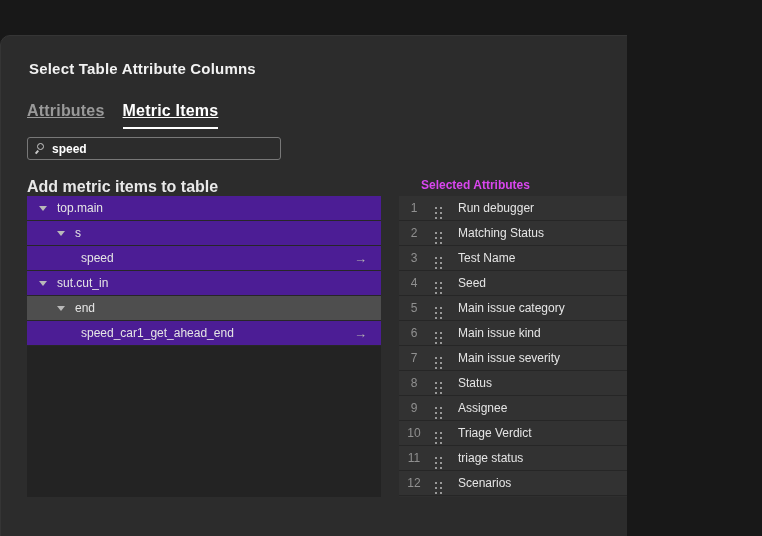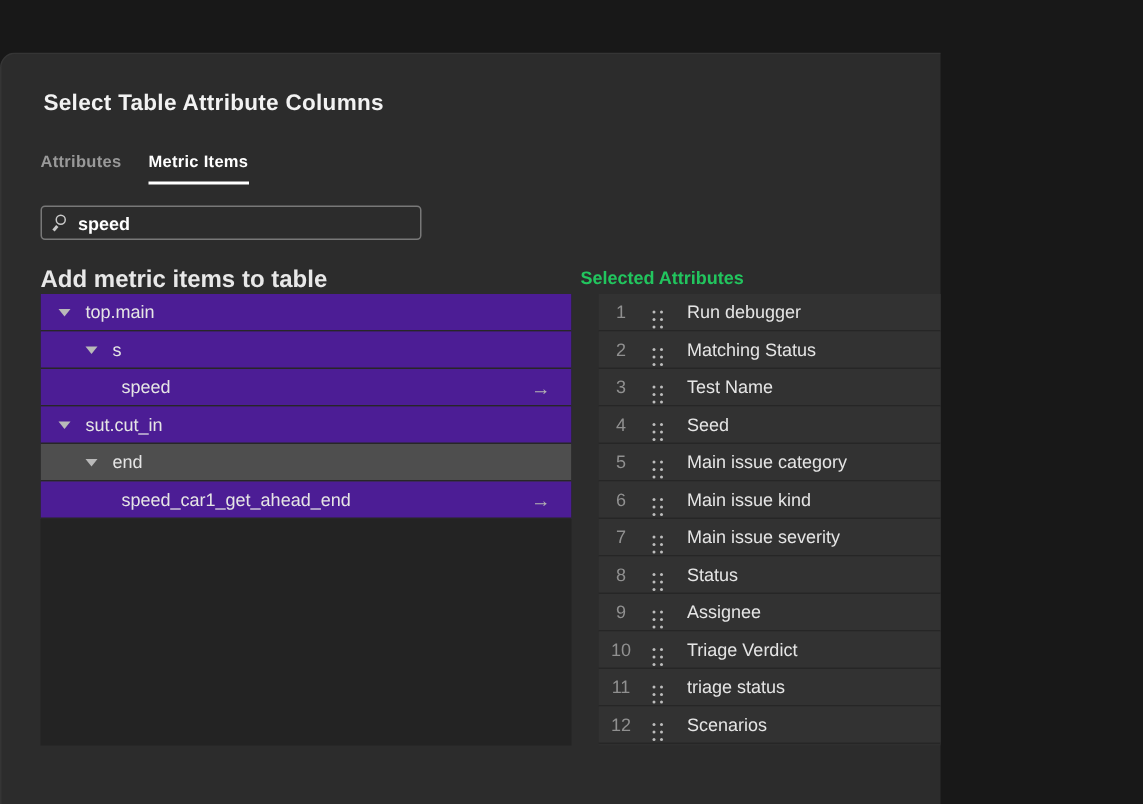--- a/index.html
+++ b/index.html
@@ -7,35 +7,35 @@
   .modal{position:absolute;left:0;top:0;width:762px;height:536px;background:#2c2c2c;
          border-radius:10px;box-sizing:border-box;border:1px solid #353535;}
 
   
   .title{position:absolute;left:28px;top:24px;font-size:15px;font-weight:bold;color:#f2f2f2;letter-spacing:.2px;}
   .close{position:absolute;right:26px;top:22px;width:20px;height:20px;color:#a8a8a8;font-size:17px;
          line-height:20px;text-align:center;cursor:pointer;}
 
   
   .tabs{position:absolute;left:26px;top:66px;display:flex;gap:18px;}
-  .tab{font-size:11px;font-weight:bold;color:#999;padding-bottom:7px;cursor:pointer;letter-spacing:.2px;}
+  .tab{font-size:16px;font-weight:bold;color:#999;padding-bottom:7px;cursor:pointer;letter-spacing:.2px;text-decoration:underline;}
   .tab.active{color:#fff;border-bottom:2px solid #fff;}
 
   
   .searchbox{position:absolute;left:26px;top:101px;width:254px;height:23px;box-sizing:border-box;
              border:1px solid #787878;border-radius:3px;background:#2c2c2c;display:flex;align-items:center;padding:0 7px;}
   .mag{position:relative;width:11px;height:11px;flex:0 0 auto;margin-right:6px;}
   .mag::before{content:"";position:absolute;left:2px;top:0;width:7px;height:7px;border:1.4px solid #c9c9c9;border-radius:50%;box-sizing:border-box;}
   .mag::after{content:"";position:absolute;left:1px;bottom:0;width:1.5px;height:4px;background:#c9c9c9;transform:rotate(40deg);}
   .searchbox input{flex:1;background:transparent;border:none;outline:none;color:#fff;font-size:12px;
                    font-weight:bold;font-family:"Liberation Sans",sans-serif;caret-color:#fff;padding:0;}
 
   
   .lheading{position:absolute;left:26px;top:142px;font-size:16px;font-weight:600;color:#e8e8e8;}
-  .rheading{position:absolute;left:386px;top:142px;font-size:12px;font-weight:600;color:#22c55e;}
+  .rheading{position:absolute;left:420px;top:142px;font-size:12px;font-weight:600;color:#d946ef;}
 
   
   .treepanel{position:absolute;left:26px;top:160px;width:354px;height:301px;background:#232323;overflow:hidden;}
   .trow{position:relative;height:24px;display:flex;align-items:center;background:#4c1d95;
         border-bottom:1px solid #272727;cursor:pointer;}
   .trow.hl{background:#4e4e4e;}
   .trow .chev{width:0;height:0;border-left:4px solid transparent;border-right:4px solid transparent;
               border-top:5px solid #b9b9b9;margin-right:10px;flex:0 0 auto;}
   .trow.lvl0{padding-left:12px;}
   .trow.lvl1{padding-left:30px;}

